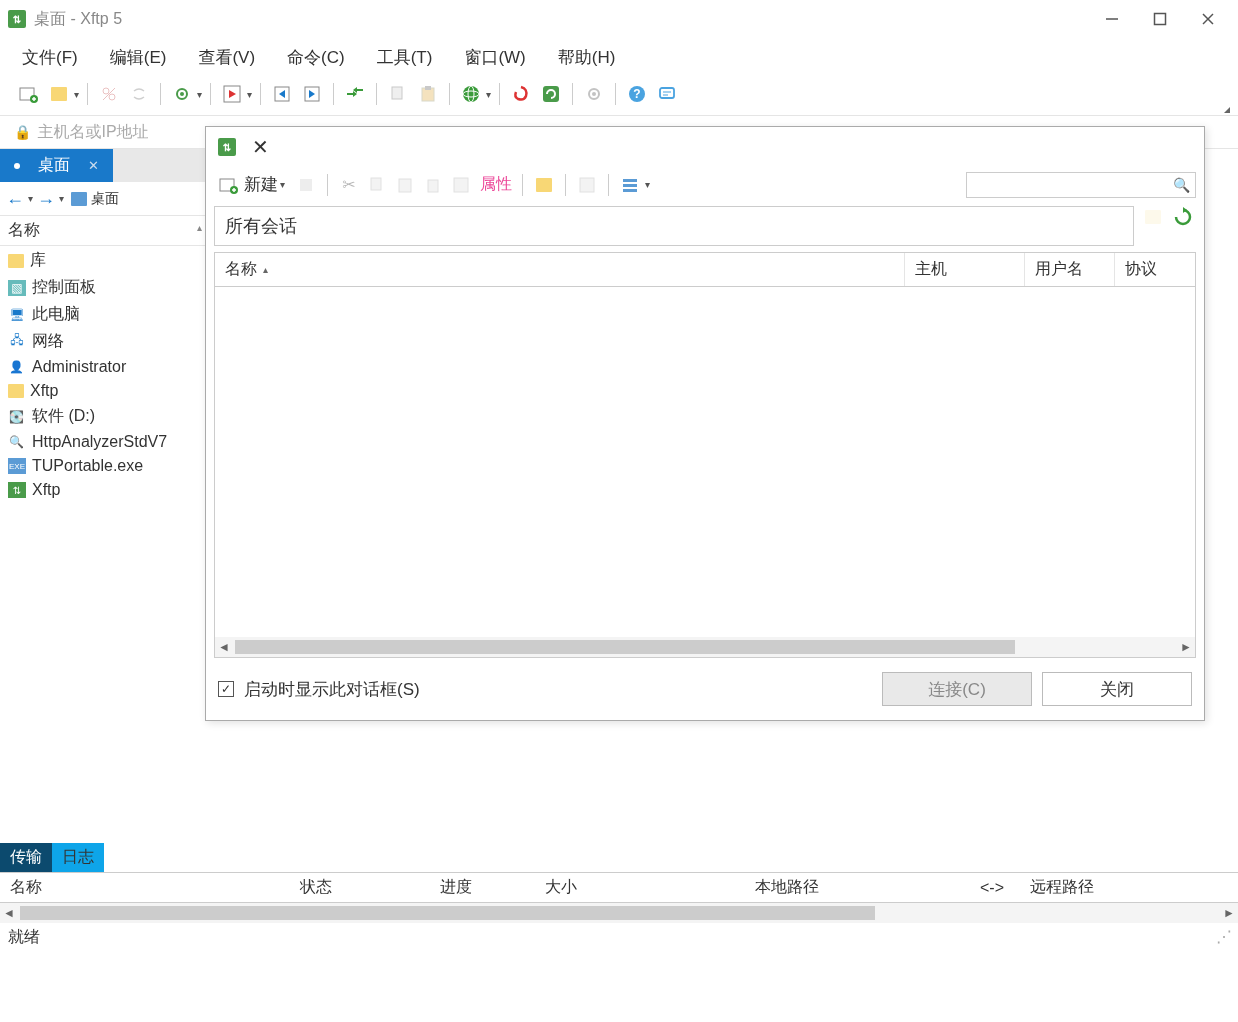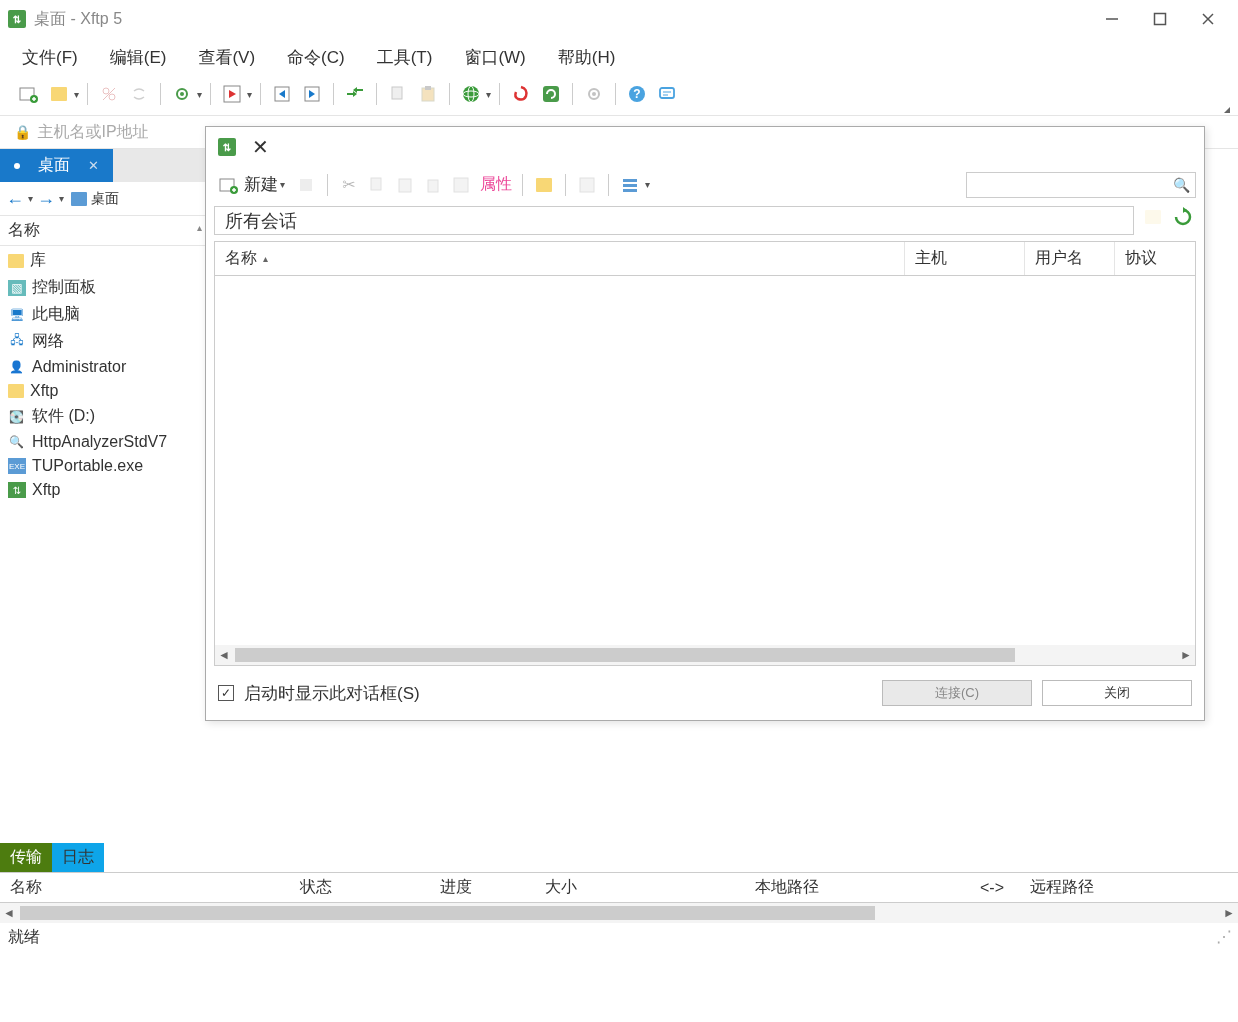--- a/index.html
+++ b/index.html
@@ -52,46 +52,46 @@
 .dlg-title .icn { width:18px;height:18px;background:#4a9b4a;border-radius:2px;margin-right:8px;display:flex;align-items:center;justify-content:center;color:#fff;font-size:10px;font-weight:bold; }
 .dlg-title .t { font-size:17px; flex:1; }
 .dlg-close { font-size:20px; color:#333; cursor:pointer; padding:0 8px; }
 .dlg-toolbar { display:flex; align-items:center; padding:4px 8px; gap:6px; }
 .dlg-tb-btn { display:flex; align-items:center; gap:4px; padding:2px 4px; cursor:pointer; font-size:17px; }
 .dlg-tb-ico { width:22px;height:22px;display:flex;align-items:center;justify-content:center;font-size:16px; }
 .dlg-tb-ico.dim { opacity:0.35; }
 .dlg-prop { font-size:16px; color:#ec4899; margin-left:2px; }
 .dlg-search { margin-left:auto; width:230px; height:26px; border:1px solid #ccc; background:#fff; display:flex; align-items:center; padding:0 4px; }
 .dlg-search .mag { color:#aaa; margin-left:auto; }
-.dlg-path { margin:4px 8px 0; border:1px solid #ccc; height:29px; display:flex; align-items:center; padding:0 10px; font-size:18px; }
+.dlg-path { margin:4px 8px 0; border:1px solid #ccc; height:40px; display:flex; align-items:center; padding:0 10px; font-size:18px; }
 .dlg-path-acts { display:flex; gap:8px; margin:4px 10px 0 0; align-items:center; }
 .path-row { display:flex; align-items:flex-start; }
 .path-row .dlg-path { flex:1; }
 .dlg-grid-head { display:flex; margin:6px 8px 0; border:1px solid #ccc; border-bottom:none; height:34px; align-items:center; font-size:16px; }
 .gh { padding:0 10px; border-right:1px solid #e5e5e5; height:100%; display:flex; align-items:center; }
 .gh.name { flex:1; }
 .gh .tri { font-size:10px; color:#666; margin-left:6px; }
 .dlg-grid-body { flex:1; margin:0 8px; border:1px solid #ccc; border-top:1px solid #ccc; position:relative; background:#fff; }
 .hscroll { position:absolute; bottom:0; left:0; right:0; height:20px; background:#f4f4f4; display:flex; align-items:center; }
 .hscroll .arrow { width:18px; text-align:center; color:#666; font-size:12px; }
 .hscroll .thumb { flex:1; height:14px; background:#ccc; margin:0 2px; }
 .hscroll .gap { width:160px; }
 .dlg-footer { display:flex; align-items:center; padding:14px 12px; gap:10px; }
 .chk { width:16px; height:16px; border:1px solid #555; display:inline-flex; align-items:center; justify-content:center; font-size:12px; color:#333; }
 .dlg-footer .lbl { font-size:17px; }
-.btn { width:150px; height:26px; border:1px solid #bbb; display:flex; align-items:center; justify-content:center; font-size:13px; cursor:pointer; background:#fff; }
+.btn { width:150px; height:34px; border:1px solid #bbb; display:flex; align-items:center; justify-content:center; font-size:17px; cursor:pointer; background:#fff; }
 .btn.disabled { background:#e9e9e9; color:#888; }
 
 
 .right { flex:1; background:#fff; }
 
 
 .bottom-tabs { display:flex; border-bottom:1px solid #ccc; margin-top:0; }
 .btab { padding:4px 10px; font-size:16px; background:#0ea5e9; cursor:pointer; }
-.btab.active { background:#4d7c0f; color:#fff; }
+.btab.active { background:#0c4a6e; color:#fff; }
 .bcols { display:flex; border-bottom:1px solid #ccc; height:30px; align-items:center; font-size:16px; }
 .bcol { padding:0 10px; border-right:1px solid transparent; }
 .bscroll { height:20px; background:#f4f4f4; display:flex; align-items:center; }
 .bscroll .arrow { width:18px; text-align:center; color:#666; font-size:12px; }
 .bscroll .thumb { width:855px; height:14px; background:#ccc; margin:0 2px; }
 .status { padding:4px 8px; font-size:16px; display:flex; }
 .status .grip { margin-left:auto; color:#aaa; letter-spacing:-2px; }
 
 svg { display:block; }
 </style>

